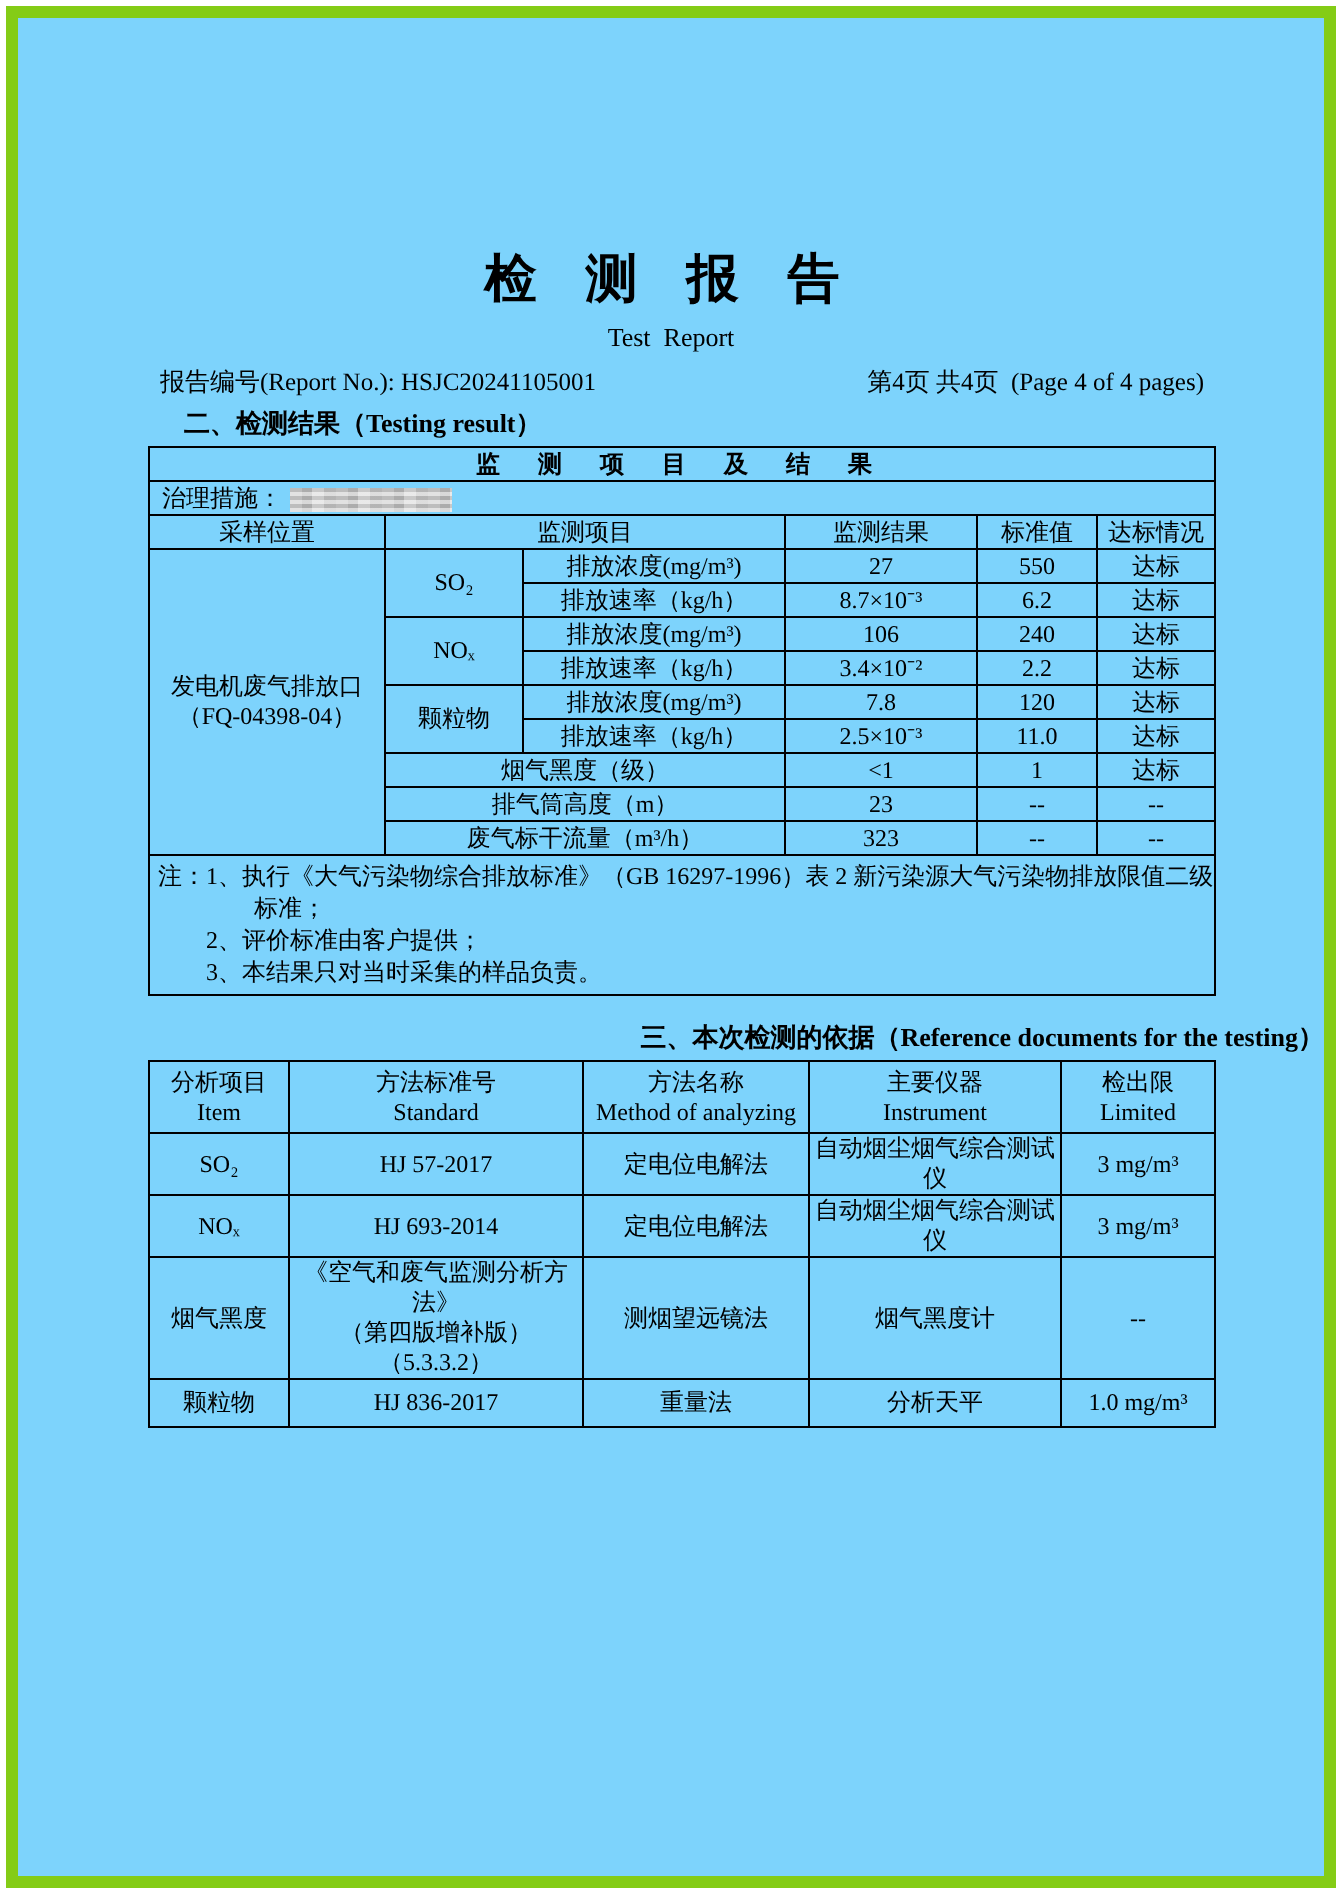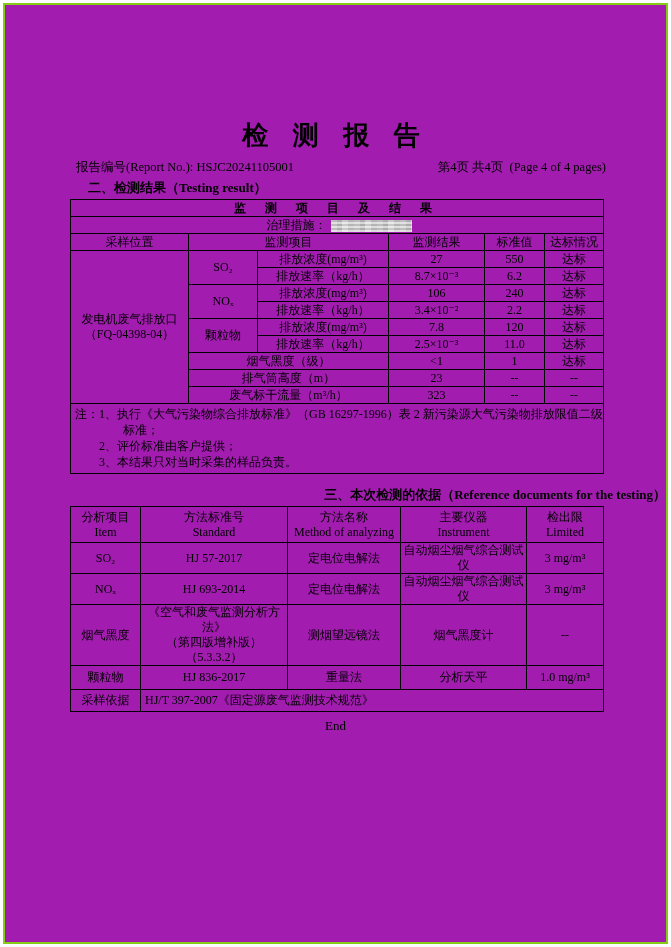--- a/index.html
+++ b/index.html
@@ -1,28 +1,28 @@
 <!DOCTYPE html>
 <html><head>
 <meta charset="utf-8">
 <style>
   html,body{margin:0;padding:0;background:#888;}
   .canvas{position:relative;width:671px;height:947px;background:#fff;font-family:"Liberation Serif","DejaVu Serif",serif;color:#000;}
-  .sheet{position:absolute;inset:3px;border:2px solid #84cc16;background:#a21caf;box-sizing:border-box;}
+  .sheet{position:absolute;inset:3px;border:6px solid #84cc16;background:#7dd3fc;box-sizing:border-box;font-family:Liberation Serif, serif;}
 
   .doc-title{margin-top:113px;text-align:center;font-size:26px;font-weight:bold;letter-spacing:9px;}
   .doc-subtitle{text-align:center;font-size:13px;margin-top:4px;white-space:pre;}
   .report-line{display:flex;justify-content:space-between;margin:6px 60px 0 71px;font-size:12.5px;white-space:pre;}
   .sec-heading{margin:3px 0 2px 83px;font-size:13px;font-weight:bold;}
 
   table{border-collapse:collapse;table-layout:fixed;margin-left:65px;width:533px;font-size:12px;}
   td{border:1px solid #000;text-align:center;padding:0 2px;box-sizing:border-box;overflow:hidden;}
   .t1 td{height:17px;line-height:15px;}
   .t1 .caption{font-weight:bold;letter-spacing:8px;}
-  .t1 .left{text-align:center;padding-left:6px;margin-left:48px;}
+  .t1 .left{text-align:left;padding-left:6px;margin-left:48px;}
   .t1 .notes{height:auto;text-align:left;padding:2px 4px 3px 4px;line-height:16px;}
   .note-line{white-space:nowrap;}
   .ind1{padding-left:48px;}
   .ind2{padding-left:24px;}
   .redact{display:inline-block;vertical-align:middle;width:81px;height:12px;margin-left:4px;
     background:
       repeating-linear-gradient(0deg, rgba(255,255,255,.45) 0 2px, rgba(0,0,0,.07) 2px 4px),
       repeating-linear-gradient(90deg, #cbcbcb 0 6px, #b9b9b9 6px 11px, #d8d8d8 11px 17px, #c2c2c2 17px 23px);}
 
   .t2 td{line-height:15px;}
@@ -36,20 +36,21 @@
 
   .end-label{text-align:center;font-size:13px;margin-top:6px;}
 </style>
 </head>
 <body>
 
 <div class="canvas">
   <div class="sheet">
 
     <div class="doc-title">检 测 报 告</div>
+    <div class="doc-subtitle">Test  Report</div>
 
     <div class="report-line">
       <span>报告编号(Report No.): HSJC20241105001</span>
       <span>第4页 共4页  (Page 4 of 4 pages)</span>
     </div>
 
     <div class="sec-heading">二、检测结果（Testing result）</div>
 
     <table class="t1">
       <colgroup>
@@ -205,23 +206,18 @@
         <td>烟气黑度计</td>
         <td>--</td>
       </tr>
       <tr class="r4">
         <td>颗粒物</td>
         <td>HJ 836-2017</td>
         <td>重量法</td>
         <td>分析天平</td>
         <td>1.0 mg/m³</td>
       </tr>
-      <tr class="r5">
-        <td>采样依据</td>
-        <td colspan="4" class="left">HJ/T 397-2007《固定源废气监测技术规范》</td>
-      </tr>
     </tbody>
       </table>
 
-    <div class="end-label">End</div>
 
   </div>
 </div>
 
 </body></html>

